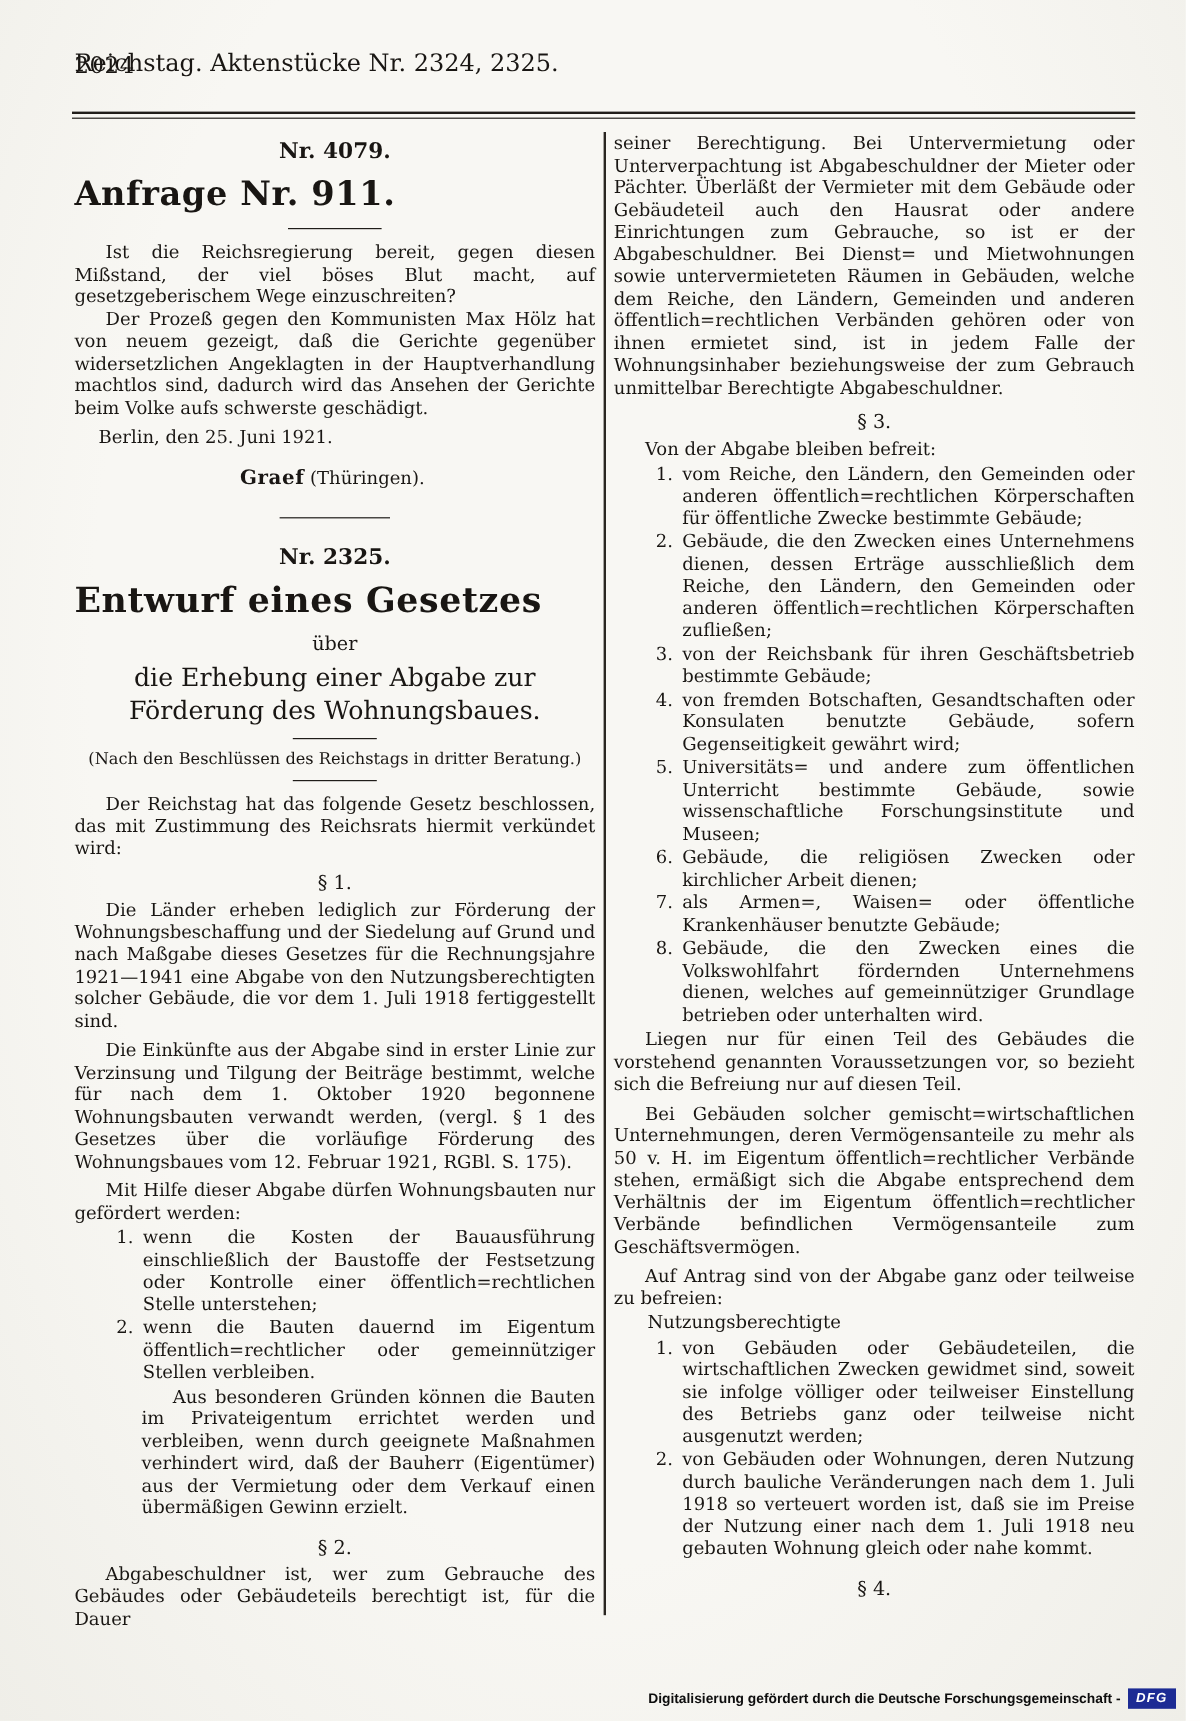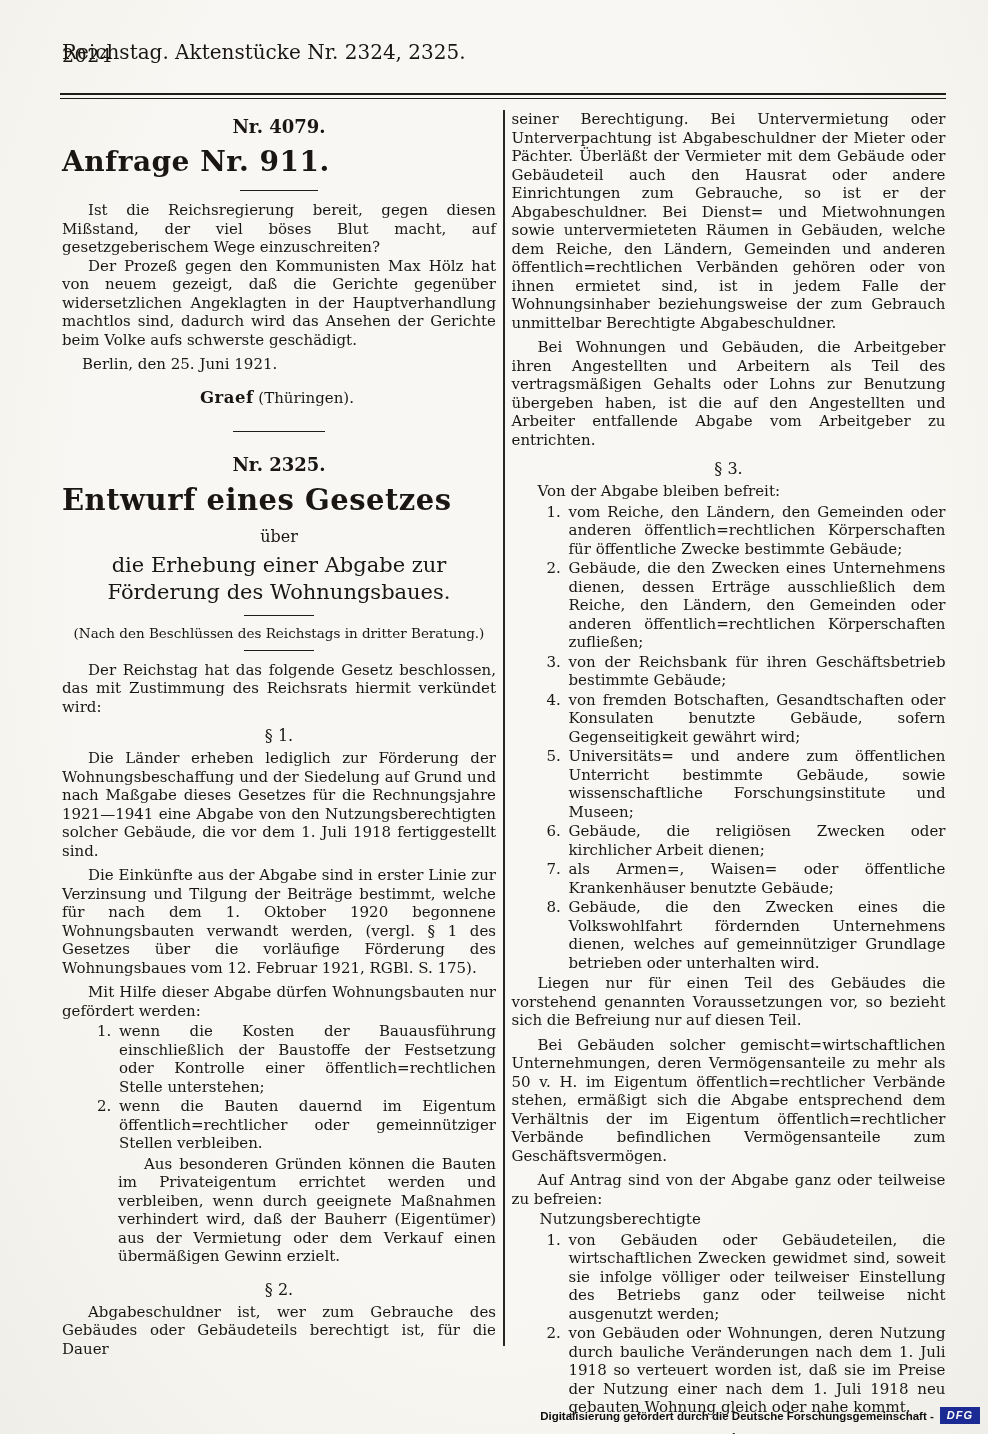--- a/index.html
+++ b/index.html
@@ -95,21 +95,20 @@
       <p class="body-p closing-indent">Aus besonderen Gründen können die Bauten im Privateigentum errichtet werden und verbleiben, wenn durch geeignete Maßnahmen verhindert wird, daß der Bauherr (Eigentümer) aus der Vermietung oder dem Verkauf einen übermäßigen Gewinn erzielt.</p>
 
       <h3 class="sec-head" style="margin-top:14px">§ 2.</h3>
       <p class="body-p">Abgabeschuldner ist, wer zum Gebrauche des Gebäudes oder Gebäudeteils berechtigt ist, für die Dauer</p>
     </section>
 
     <div class="col-divider"></div>
 
     <section class="col">
       <p class="body-p noindent" style="margin-top:4px">seiner Berechtigung.  Bei Untervermietung oder Unterverpachtung ist Abgabeschuldner der Mieter oder Pächter. Überläßt der Vermieter mit dem Gebäude oder Gebäudeteil auch den Hausrat oder andere Einrichtungen zum Gebrauche, so ist er der Abgabeschuldner.  Bei Dienst= und Mietwohnungen sowie untervermieteten Räumen in Gebäuden, welche dem Reiche, den Ländern, Gemeinden und anderen öffentlich=rechtlichen Verbänden gehören oder von ihnen ermietet sind, ist in jedem Falle der Wohnungsinhaber beziehungsweise der zum Gebrauch unmittelbar Berechtigte Abgabeschuldner.</p>
-      <p class="body-p mt6">Bei Wohnungen und Gebäuden, die Arbeitgeber ihren Angestellten und Arbeitern als Teil des vertragsmäßigen Gehalts oder Lohns zur Benutzung übergeben haben, ist die auf den Angestellten und Arbeiter entfallende Abgabe vom Arbeitgeber zu entrichten.</p>
 
       <h3 class="sec-head">§ 3.</h3>
       <p class="body-p">Von der Abgabe bleiben befreit:</p>
       <ol class="doc-list">
         <li>vom Reiche, den Ländern, den Gemeinden oder anderen öffentlich=rechtlichen Körperschaften für öffentliche Zwecke bestimmte Gebäude;</li>
         <li>Gebäude, die den Zwecken eines Unternehmens dienen, dessen Erträge ausschließlich dem Reiche, den Ländern, den Gemeinden oder anderen öffentlich=rechtlichen Körperschaften zufließen;</li>
         <li>von der Reichsbank für ihren Geschäftsbetrieb bestimmte Gebäude;</li>
         <li>von fremden Botschaften, Gesandtschaften oder Konsulaten benutzte Gebäude, sofern Gegenseitigkeit gewährt wird;</li>
         <li>Universitäts= und andere zum öffentlichen Unterricht bestimmte Gebäude, sowie wissenschaftliche Forschungsinstitute und Museen;</li>
         <li>Gebäude, die religiösen Zwecken oder kirchlicher Arbeit dienen;</li>

